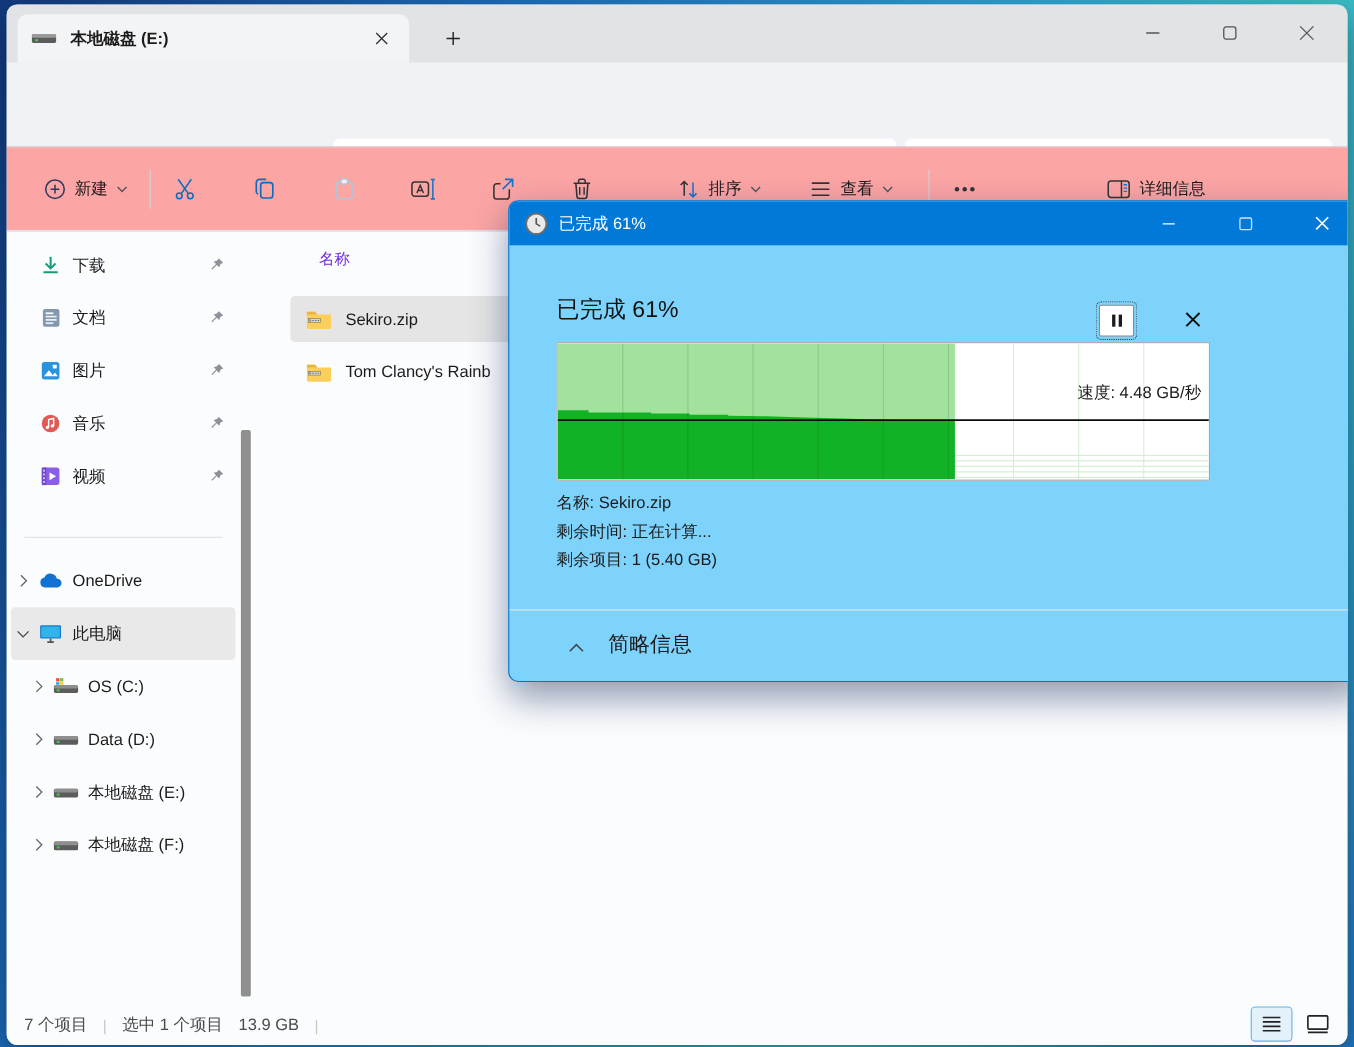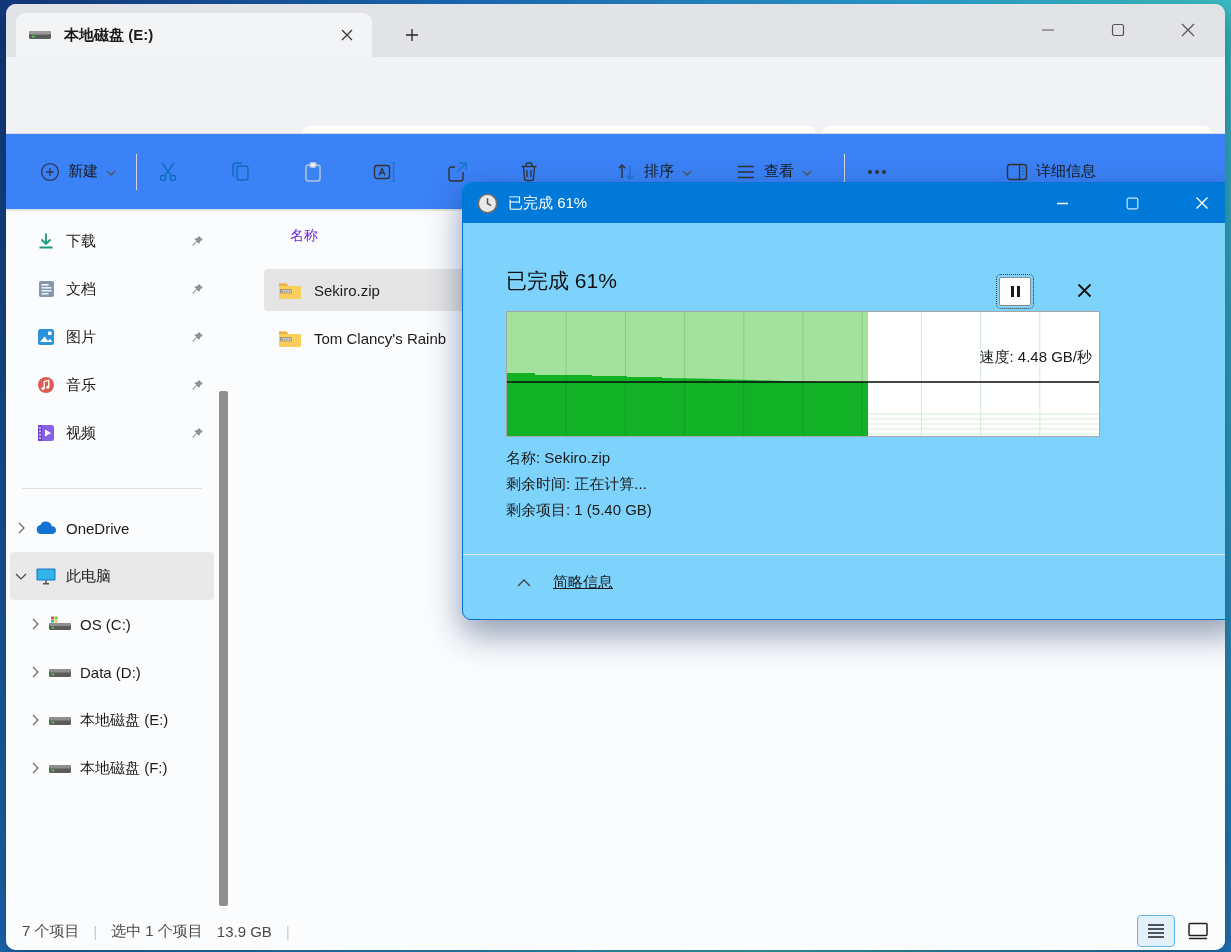--- a/index.html
+++ b/index.html
@@ -22,21 +22,21 @@
   .navbtn{position:absolute;top:67px;width:40px;height:40px;display:flex;align-items:center;justify-content:center;border-radius:6px;}
   .crumbbar{position:absolute;left:297px;top:69px;width:512px;height:44px;background:#ffffff;border-radius:6px;
     display:flex;align-items:center;padding:0 14px;box-sizing:border-box;gap:6px;}
   .crumb{font-size:15px;color:#1b1b1b;padding:4px 10px;border-radius:4px;}
   .searchbox{position:absolute;left:817px;top:69px;width:388px;height:44px;background:#ffffff;border-radius:6px;
     display:flex;align-items:center;padding:0 12px 0 16px;box-sizing:border-box;border-bottom:1px solid #d8dadd;}
   .searchbox input{flex:1;border:none;outline:none;font-size:15px;color:#333;background:transparent;
     font-family:"Liberation Sans","DejaVu Sans",sans-serif;}
   .searchbox input::placeholder{color:#7a7a7a;}
   
-  .toolbar{position:absolute;left:0;top:129px;width:100%;height:77px;background:#3b82f6;
+  .toolbar{position:absolute;left:0;top:129px;width:100%;height:77px;background:#fca5a5;
     border-top:1px solid #d9dbde;border-bottom:1px solid #dcdee1;box-sizing:border-box;}
   .tbgroup{position:absolute;top:0;height:100%;display:flex;align-items:center;}
   .tbtn{display:flex;align-items:center;gap:8px;padding:8px 10px;border-radius:6px;font-size:15px;color:#1b1b1b;}
   .tibtn{width:44px;height:44px;display:flex;align-items:center;justify-content:center;border-radius:6px;}
   .tdivider{width:1px;height:36px;background:#d2d4d7;margin:0 10px;}
   
   .content{position:absolute;left:0;top:206px;width:100%;height:703px;background:#fbfcfe;border-top:1px solid #e4e6e9;box-sizing:border-box;}
   .sidebar{position:absolute;left:0;top:0;width:241px;height:100%;}
   .srow{position:absolute;left:4px;width:204px;height:48px;display:flex;align-items:center;border-radius:4px;font-size:15px;color:#1b1b1b;}
   .srow .chev{width:22px;display:flex;justify-content:center;flex:none;}
@@ -72,21 +72,21 @@
   .ddesc .dlink{color:#1a5fd0;}
   .dheading{position:absolute;left:43px;top:84px;font-size:21px;color:#111;}
   .pausebtn{position:absolute;left:536px;top:94px;width:30px;height:27px;background:#fff;border:1px solid #8a8a8a;
     outline:1px dotted #333;outline-offset:2px;display:flex;align-items:center;justify-content:center;gap:3px;border-radius:2px;}
   .pausebtn i{display:block;width:3px;height:11px;background:#1b1b1b;}
   .cancelbtn{position:absolute;left:606px;top:94px;width:30px;height:27px;display:flex;align-items:center;justify-content:center;}
   .chart{position:absolute;left:43px;top:128px;width:592px;height:124px;border:1px solid #a6a6a6;background:#fff;box-sizing:content-box;}
   .speedlabel{position:absolute;right:7px;top:36px;font-size:15px;color:#1b1b1b;background:transparent;}
   .ddetails{position:absolute;left:43px;top:262px;font-size:15px;color:#1b1b1b;line-height:26px;}
   .dsep{position:absolute;left:0;top:371px;width:100%;height:1px;background:#e8e8e8;}
-  .dcollapse{position:absolute;left:54px;top:390px;display:flex;align-items:flex-start;gap:22px;font-size:15px;color:#1b1b1b;text-decoration:underline;}
+  .dcollapse{position:absolute;left:54px;top:390px;display:flex;align-items:flex-end;gap:22px;font-size:19px;color:#1b1b1b;}
 </style>
 </head>
 <body>
 
 <div class="stage">
 <div class="window">
 
   <div class="tabbar">
     <div class="tab">
       <span style="display:flex;">

